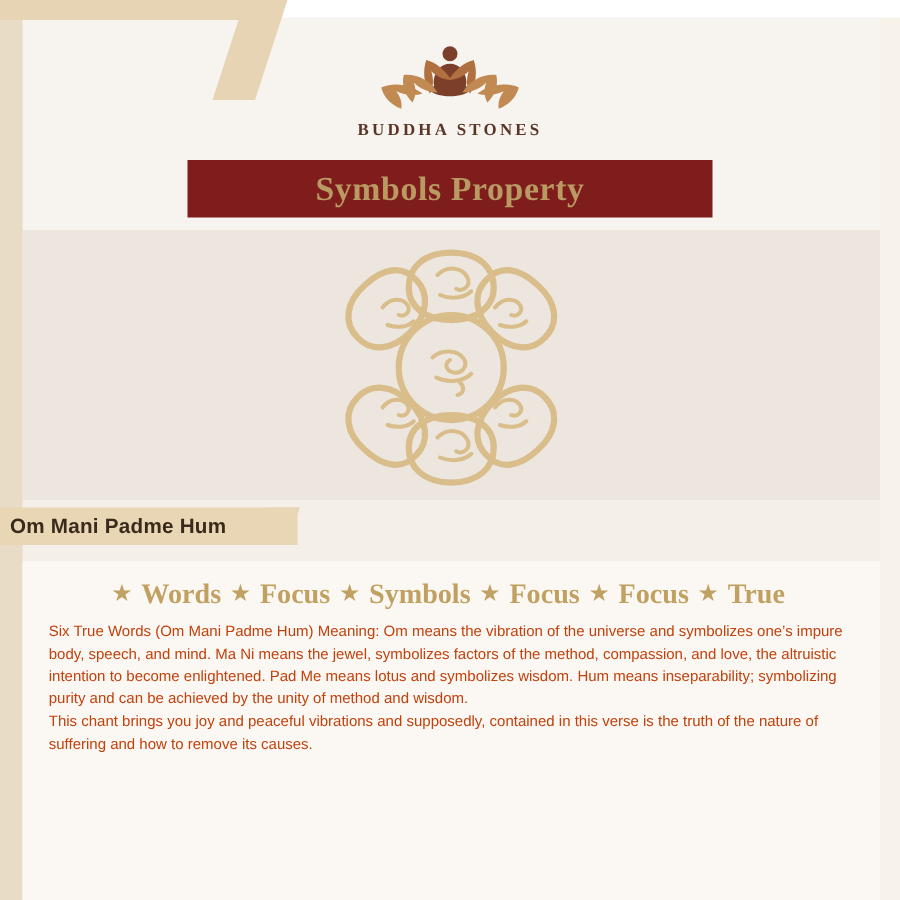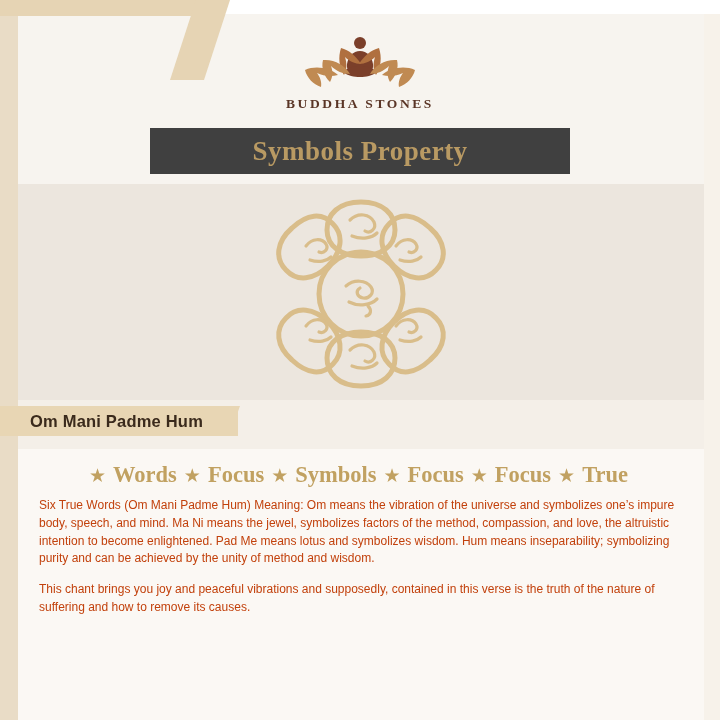--- a/index.html
+++ b/index.html
@@ -88,21 +88,21 @@
     letter-spacing: 2.6px;
     color: #5a3526;
     font-weight: 700;
   }
 
   
   .title-band {
     position: absolute;
     left: 150px; top: 128px;
     width: 420px; height: 46px;
-    background: #404040;
+    background: #7f1d1d;
     display: flex;
     align-items: center;
     justify-content: center;
   }
   .title-text {
     font-family: "Liberation Serif", serif;
     font-size: 27px;
     font-weight: 700;
     color: #b99a63;
     letter-spacing: 0.5px;
@@ -128,21 +128,21 @@
     left: 0; top: 406px;
     width: 238px; height: 30px;
     background: #e8d6b4;
     display: flex;
     align-items: center;
   }
   .ribbon-label {
     font-size: 16.5px;
     font-weight: 700;
     color: #3a2a1c;
-    padding-left: 30px;
+    padding-left: 8px;
     letter-spacing: 0.2px;
   }
   .ribbon-tail {
     position: absolute;
     left: 214px; top: 406px;
     width: 26px; height: 30px;
     background: #e8d6b4;
     transform: skewX(-20deg);
     transform-origin: top left;
   }
@@ -174,21 +174,21 @@
     line-height: 1;
   }
   .body-text {
     padding: 9px 18px 0 21px;
     font-size: 12px;
     line-height: 1.48;
     color: #c2410c;
     font-family: "Liberation Sans", sans-serif;
   }
   .body-text p { margin: 0; }
-  .body-text p + p { margin-top: 13px; }
+  .body-text p + p { margin-top: 1px; }
 </style>
 </head>
 <body>
 
 <div class="page">
 
   <div class="inner-panel"></div>
   <div class="header-white"></div>
   <div class="band-left"></div>
   <div class="right-band"></div>

